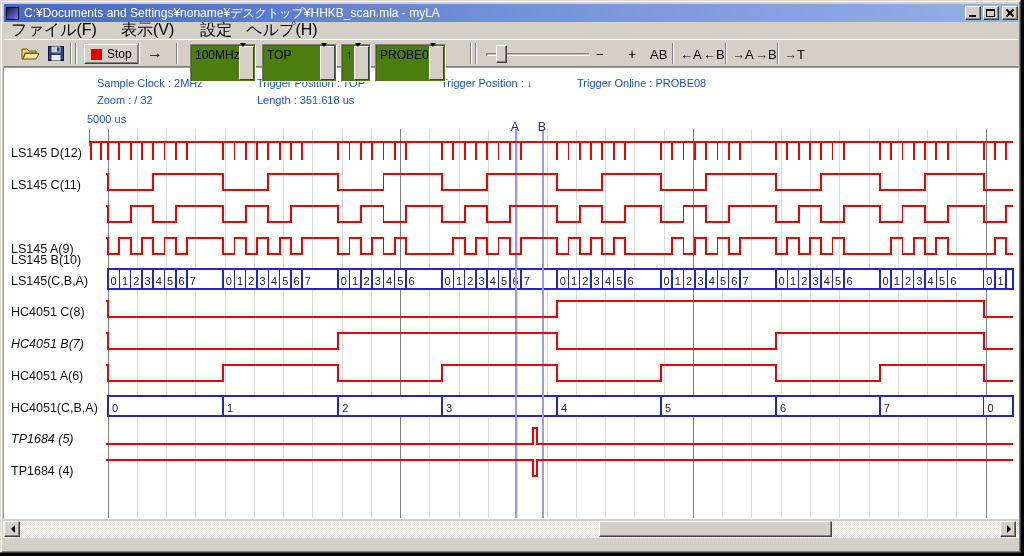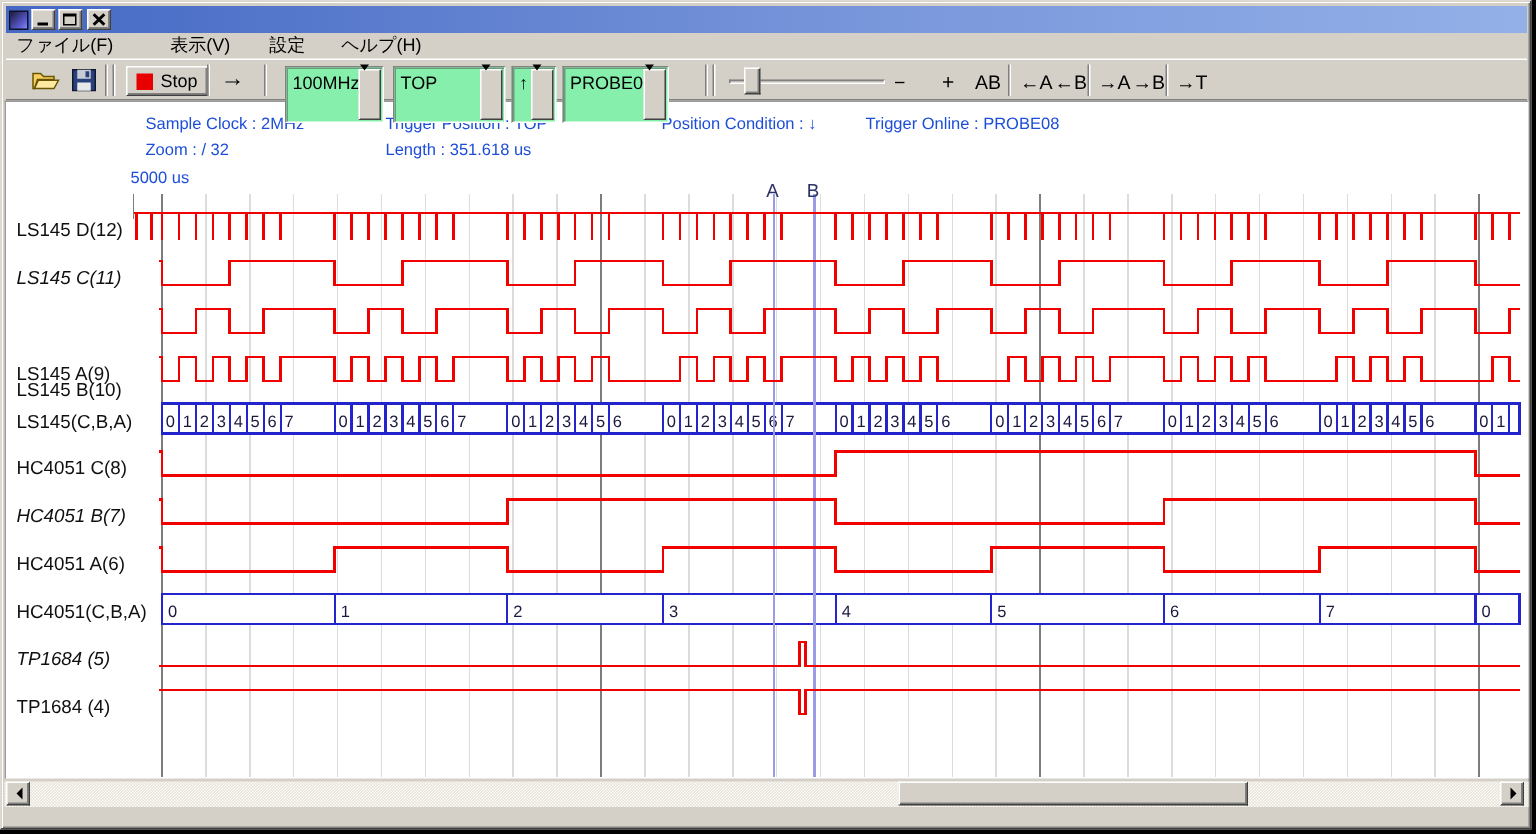--- a/index.html
+++ b/index.html
@@ -16,32 +16,32 @@
     border:1px solid #10102a;flex:0 0 auto}
   .title-text{color:#fff;font-size:12px;margin-left:5px;white-space:nowrap;overflow:hidden;flex:1}
   .wbtn{position:relative;width:16px;height:14px;margin-left:2px;background:#d4d0c8;flex:0 0 auto;
     border:1px solid;border-color:#fff #404040 #404040 #fff;box-shadow:inset -1px -1px 0 #808080}
   .g-min{position:absolute;left:3px;bottom:2px;width:7px;height:2px;background:#000}
   .g-max{position:absolute;left:2px;top:2px;width:9px;height:8px;border:1px solid #000;border-top-width:2px}
   .g-close{position:absolute;left:2px;top:2px;width:10px;height:8px}
   .g-close::before,.g-close::after{content:"";position:absolute;left:4px;top:-1px;width:2px;height:10px;background:#000}
   .g-close::before{transform:rotate(45deg)}.g-close::after{transform:rotate(-45deg)}
   
-  .menubar{position:absolute;left:3px;top:21px;width:1014px;height:17px;display:flex;align-items:center;z-index:6;font-size:12px}
+  .menubar{position:absolute;left:3px;top:21px;width:1014px;height:17px;display:flex;align-items:center;z-index:6;font-size:16px}
   .menu-item{padding:1px 7px;color:#000;white-space:nowrap}
   
   .toolbar{position:absolute;left:3px;top:38px;width:1014px;height:28px;z-index:6;
     border-top:1px solid #fff;border-bottom:1px solid #808080;background:#d4d0c8}
   .tsep{position:absolute;top:3px;width:2px;height:21px;border-left:1px solid #808080;border-right:1px solid #fff}
   .tbtn{position:absolute;top:7px;font-size:13px;color:#000;white-space:nowrap}
   .stop-btn{position:absolute;display:flex;align-items:center;background:#d4d0c8;
     border:1px solid;border-color:#fff #404040 #404040 #fff;box-shadow:inset -1px -1px 0 #808080;padding:2px 6px}
   .stop-sq{width:11px;height:11px;background:#e80000;margin-right:5px}
   .stop-lbl{font-size:12px}
-  .combo{position:absolute;top:4px;height:38px;background:#86efac;border:1px solid;
+  .combo{position:absolute;top:4px;height:38px;background:#4d7c0f;border:1px solid;
     border-color:#848280 #fff #fff #848280;box-shadow:inset 1px 1px 0 rgba(64,64,64,.45)}
   .combo-val{position:absolute;left:4px;top:3px;font-size:12px;white-space:nowrap}
   .combo-btn{position:absolute;right:1px;top:1px;bottom:1px;width:15px;background:#d4d0c8;
     border:1px solid;border-color:#fff #404040 #404040 #fff}
   .tri-down{width:0;height:0;border:3px solid transparent;border-top:4px solid #000;margin:5px auto 0}
   .slider-track{position:absolute;left:482px;top:13px;width:104px;height:3px;
     border:1px solid;border-color:#808080 #fff #fff #808080;background:#c0bcb4}
   .slider-handle{position:absolute;left:492px;top:5px;width:11px;height:18px;background:#d4d0c8;
     border:1px solid;border-color:#fff #404040 #404040 #fff;box-shadow:inset -1px -1px 0 #808080}
   
@@ -334,58 +334,59 @@
       <polyline points="105,300 107,300 107,316 556.1000000000003,316 556.1000000000003,300 982.5999999999991,300 982.5999999999991,316 1012,316" fill="none" stroke="#f10000" stroke-width="1.8" shape-rendering="crispEdges"></polyline>
       <polyline points="105,332 107,332 107,348 337.2000000000001,348 337.2000000000001,332 556.1000000000003,332 556.1000000000003,348 774.9999999999997,348 774.9999999999997,332 982.5999999999991,332 982.5999999999991,348 1012,348" fill="none" stroke="#f10000" stroke-width="1.8" shape-rendering="crispEdges"></polyline>
       <polyline points="105,364 107,364 107,380 222.10000000000005,380 222.10000000000005,364 337.2000000000001,364 337.2000000000001,380 441.00000000000017,380 441.00000000000017,364 556.1000000000003,364 556.1000000000003,380 659.9,380 659.9,364 774.9999999999997,364 774.9999999999997,380 878.7999999999994,380 878.7999999999994,364 982.5999999999991,364 982.5999999999991,380 1012,380" fill="none" stroke="#f10000" stroke-width="1.8" shape-rendering="crispEdges"></polyline>
       <polyline points="105,443 532,443 532,427 536,427 536,443 1012,443" fill="none" stroke="#f10000" stroke-width="1.8" shape-rendering="crispEdges"></polyline>
       <polyline points="105,459 532,459 532,475 536,475 536,459 1012,459" fill="none" stroke="#f10000" stroke-width="1.8" shape-rendering="crispEdges"></polyline>
     </svg>
 
   <div class="overlay">
     <div class="info-text" style="left:96px;top:76px">Sample Clock : 2MHz</div>
     <div class="info-text" style="left:256px;top:76px">Trigger Position : TOP</div>
-    <div class="info-text" style="left:440px;top:76px">Position Condition : ↓</div>
+    <div class="info-text" style="left:440px;top:76px">Trigger Position : ↓</div>
     <div class="info-text" style="left:576px;top:76px">Trigger Online : PROBE08</div>
     <div class="info-text" style="left:96px;top:93px">Zoom : /  32</div>
     <div class="info-text" style="left:256px;top:93px">Length : 351.618 us</div>
     <div class="info-text" style="left:86px;top:112px">5000 us</div>
     <div id="channel-labels">
         <div class="ch-label" style="top: 145px;">LS145 D(12)</div>
-        <div class="ch-label" style="top: 177px; font-style: italic;">LS145 C(11)</div>
+        <div class="ch-label" style="top: 177px;">LS145 C(11)</div>
         <div class="ch-label" style="top: 209px; margin-top: 43px;">LS145 B(10)</div>
         <div class="ch-label" style="top: 241px;">LS145 A(9)</div>
         <div class="ch-label" style="top: 273px;">LS145(C,B,A)</div>
         <div class="ch-label" style="top: 304px;">HC4051 C(8)</div>
         <div class="ch-label" style="top: 336px; font-style: italic;">HC4051 B(7)</div>
         <div class="ch-label" style="top: 368px;">HC4051 A(6)</div>
         <div class="ch-label" style="top: 400px;">HC4051(C,B,A)</div>
         <div class="ch-label" style="top: 431px; font-style: italic;">TP1684 (5)</div>
         <div class="ch-label" style="top: 463px;">TP1684 (4)</div>
       </div>
   </div>
 
   <div class="titlebar">
     <div class="app-icon"></div>
+    <div class="title-text">C:¥Documents and Settings¥noname¥デスクトップ¥HHKB_scan.mla - myLA</div>
     <div class="wbtn">
         <div class="g-min"></div>
       </div>
     <div class="wbtn">
         <div class="g-max"></div>
       </div>
     <div class="wbtn" style="margin-left:3px">
         <div class="g-close"></div>
       </div>
   </div>
 
   <div class="menubar">
     <span class="menu-item">ファイル(F)</span>
-    <span class="menu-item" style="margin-left:24px">表示(V)</span>
+    <span class="menu-item" style="margin-left:10px">表示(V)</span>
     <span class="menu-item" style="margin-left:12px">設定</span>
-    <span class="menu-item" style="margin-left:10px">ヘルプ(H)</span>
+    <span class="menu-item" style="">ヘルプ(H)</span>
   </div>
 
   <div class="toolbar">
     <svg class="abs" style="left:17px;top:6px" width="19" height="15">
       <path d="M1 13 L1 3 L6 3 L8 5 L15 5 L15 7 L4 7 L2 13 Z" fill="#f7d060" stroke="#6b5400" stroke-width="1"></path>
       <path d="M2 13 L4.5 7.5 L18 7.5 L15 13 Z" fill="#ffe9a0" stroke="#6b5400" stroke-width="1"></path>
     </svg>
     <svg class="abs" style="left:44px;top:6px" width="16" height="15">
       <rect x="0.5" y="0.5" width="15" height="14" fill="#29407c" stroke="#101830"></rect>
       <rect x="3.5" y="0.5" width="9" height="6" fill="#c8ccd4"></rect>

